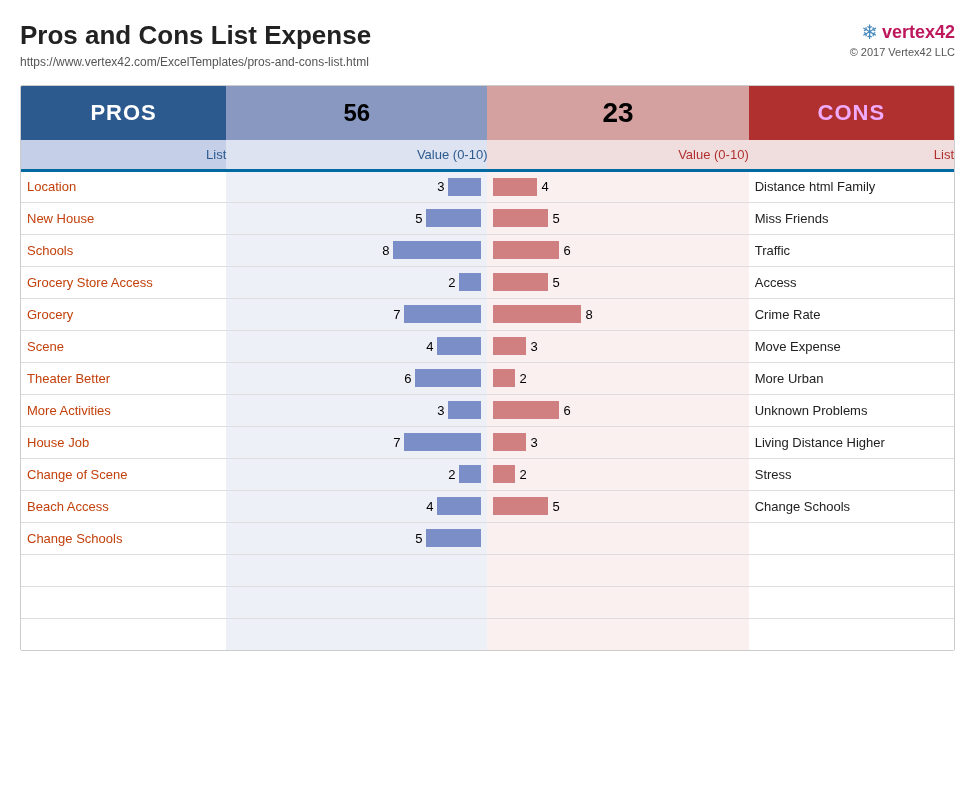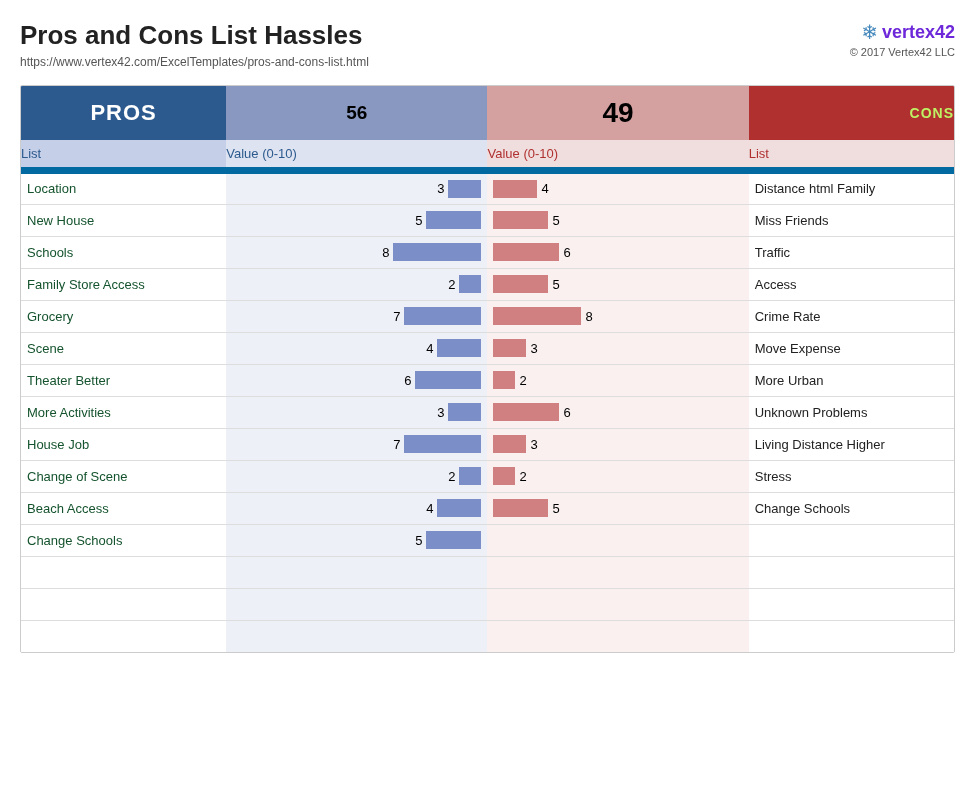--- a/index.html
+++ b/index.html
@@ -28,21 +28,21 @@
       color: #555;
     }
     .logo-area {
       display: flex;
       flex-direction: column;
       align-items: flex-end;
     }
     .logo-text {
       font-size: 18px;
       font-weight: bold;
-      color: #6d28d9;
+      color: #be185d;
     }
     .copyright {
       font-size: 11px;
       color: #555;
       margin-top: 2px;
     }
     .table-container {
       border: 1px solid #ccc;
       border-radius: 2px;
       overflow: hidden;
@@ -62,47 +62,47 @@
       font-weight: bold;
       font-size: 22px;
       text-align: center;
       letter-spacing: 1px;
       width: 22%;
     }
     .pros-score {
       background-color: #8898c0;
       color: #000;
       font-weight: bold;
-      font-size: 19px;
+      font-size: 24px;
       text-align: center;
       width: 28%;
     }
     .cons-score {
       background-color: #d4a0a0;
       color: #000;
       font-weight: bold;
       font-size: 28px;
       text-align: center;
       width: 28%;
     }
     .cons-header {
       background-color: #b03030;
-      color: #bef264;
-      font-weight: bold;
-      font-size: 14px;
-      text-align: right;
+      color: #f0abfc;
+      font-weight: bold;
+      font-size: 22px;
+      text-align: center;
       letter-spacing: 1px;
       width: 22%;
     }
     
     .subheader-row td {
       height: 30px;
       font-size: 13px;
-      text-align: left;
-      border-bottom: 7px solid #0369a1;
+      text-align: right;
+      border-bottom: 3px solid #0369a1;
       border-top: none;
     }
     .subheader-pros-list {
       background-color: #c5cfe8;
       color: #2d5a8e;
     }
     .subheader-pros-value {
       background-color: #dde3f0;
       color: #2d5a8e;
     }
@@ -119,21 +119,21 @@
       height: 32px;
       border-bottom: 1px solid #ddd;
       font-size: 13px;
       padding: 0 6px;
     }
     .data-row:last-child td {
       border-bottom: none;
     }
     .cell-pros-label {
       background: #fff;
-      color: #14532d;
+      color: #c2410c;
       padding-left: 10px;
     }
     .cell-cons-label {
       background: #fff;
       color: #222;
       padding-left: 10px;
     }
     
     .chart-pros-td {
       background: #eef0f8;
@@ -154,40 +154,40 @@
     .snowflake {
       color: #4488bb;
       font-size: 20px;
     }
   </style>
 </head>
 <body>
 
 <div class="page-header">
   <div class="header-left">
-    <div class="page-title">Pros and Cons List Hassles</div>
+    <div class="page-title">Pros and Cons List Expense</div>
     <div class="page-url">https://www.vertex42.com/ExcelTemplates/pros-and-cons-list.html</div>
   </div>
   <div class="logo-area">
     <div class="logo-row">
       <span class="snowflake">❄</span>
       <span class="logo-text">vertex42</span>
     </div>
     <div class="copyright">© 2017 Vertex42 LLC</div>
   </div>
 </div>
 
 <div class="table-container">
   <table>
     <tbody>
 
       <tr class="header-row">
         <td class="pros-header">PROS</td>
         <td class="pros-score">56</td>
-        <td class="cons-score">49</td>
+        <td class="cons-score">23</td>
         <td class="cons-header">CONS</td>
       </tr>
 
       <tr class="subheader-row">
         <td class="subheader-pros-list">List</td>
         <td class="subheader-pros-value">Value (0-10)</td>
         <td class="subheader-cons-value">Value (0-10)</td>
         <td class="subheader-cons-list">List</td>
       </tr>
 
@@ -233,21 +233,21 @@
           </td>
           <td class="chart-cons-td" style="text-align: left;">
       <div style="display:flex; align-items:center; justify-content:flex-start; height:30px;">
         <div style="background:#d08080; width:66px; height:18px; display:inline-block;"></div>
         <span style="font-size:13px; margin-left:4px;">6</span>
       </div>
           </td>
           <td class="cell-cons-label">Traffic</td>
         </tr>
         <tr class="data-row">
-          <td class="cell-pros-label">Family Store Access</td>
+          <td class="cell-pros-label">Grocery Store Access</td>
           <td class="chart-pros-td" style="text-align: right;">
       <div style="display:flex; align-items:center; justify-content:flex-end; height:30px;">
         <span style="font-size:13px; margin-right:4px;">2</span>
         <div style="background:#7b8ec8; width:22px; height:18px; display:inline-block;"></div>
       </div>
           </td>
           <td class="chart-cons-td" style="text-align: left;">
       <div style="display:flex; align-items:center; justify-content:flex-start; height:30px;">
         <div style="background:#d08080; width:55px; height:18px; display:inline-block;"></div>
         <span style="font-size:13px; margin-left:4px;">5</span>

